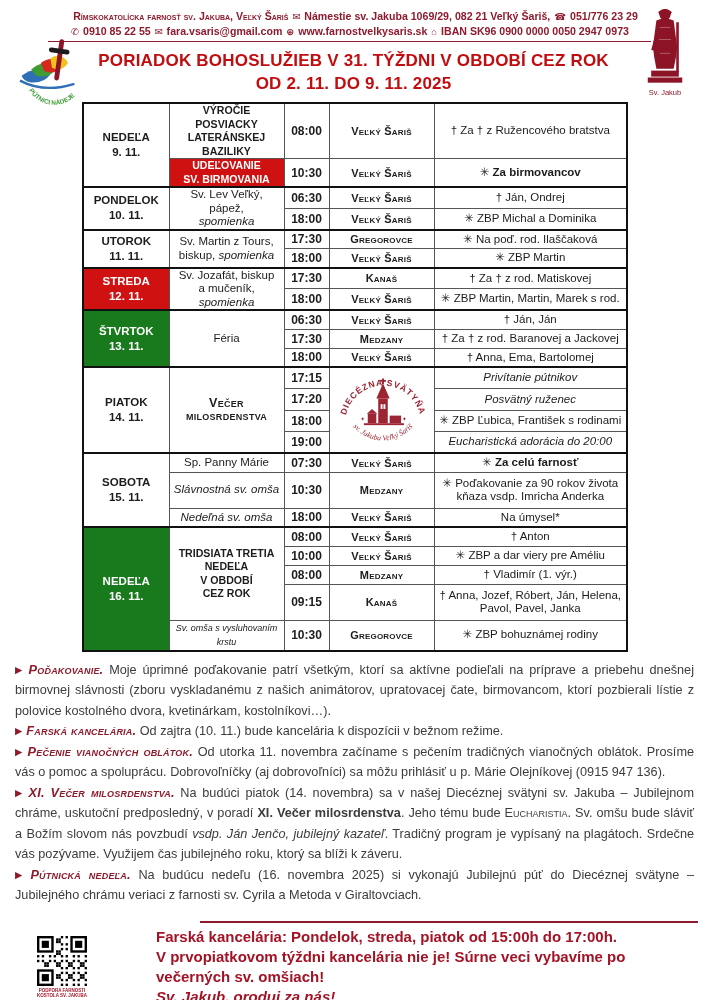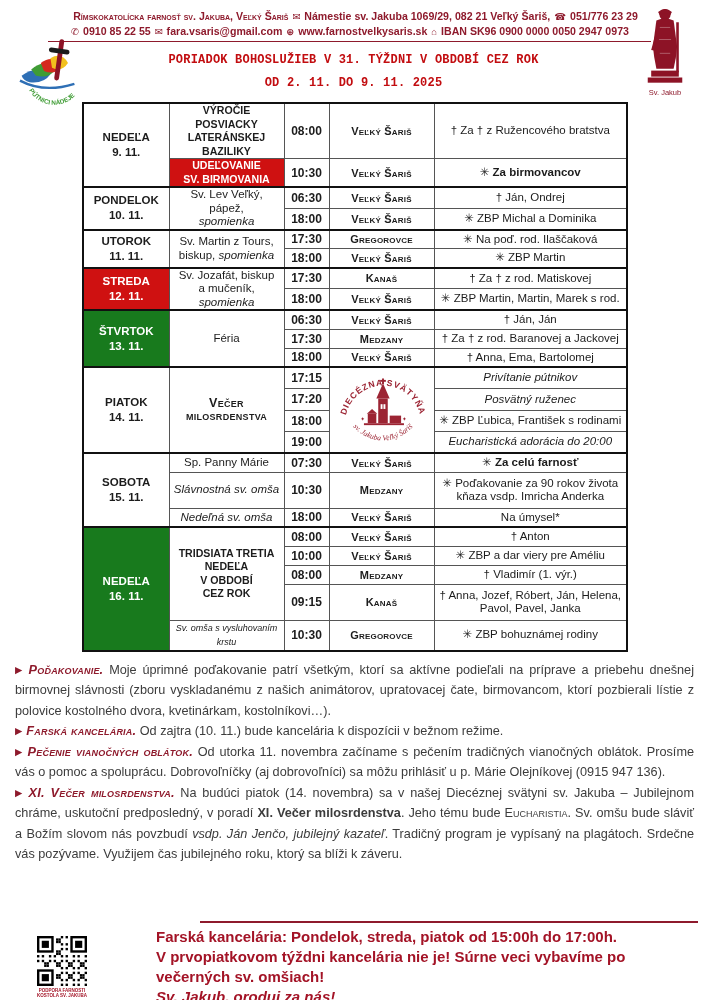--- a/index.html
+++ b/index.html
@@ -16,21 +16,21 @@
   
   .head-text{
     margin:9px 56px 0 48px; text-align:center; color:var(--dark-red);
     font-size:10.6px; font-weight:bold; line-height:15px;
     border-bottom:1.5px solid var(--dark-red); padding-bottom:2px;
   }
   .sc{font-variant:small-caps;margin-left:12px;}
   .hicon{font-size:9.5px; padding:0 1px;}
   .title-line{
     text-align:center; color:var(--bright-red); font-weight:bold;
-    font-size:12px; line-height:23px; letter-spacing:.2px;font-family:Liberation Mono, monospace;
+    font-size:17px; line-height:23px; letter-spacing:.2px;
   }
   .title-line.first{margin-top:7px;}
   #logo-left{position:absolute; left:12px; top:34px; width:80px; height:74px;}
   #statue{position:absolute; left:636px; top:5px; width:58px; height:82px;}
   .statue-caption{
     position:absolute; left:630px; top:88px; width:70px; text-align:center;
     color:var(--dark-red); font-size:7.5px;
   }
   
   #sched{
@@ -361,20 +361,21 @@
           <td class="intent n">✳ ZBP bohuznámej rodiny</td>
         </tr>
       </tbody>
   </table>
 
   <div id="ann">
       <p><span class="bullet">▶</span><span class="head">Poďakovanie.</span><span> Moje úprimné poďakovanie patrí všetkým, ktorí sa aktívne podieľali na príprave a priebehu dnešnej birmovnej slávnosti (zboru vyskladanému z našich animátorov, upratovacej čate, birmovancom, ktorí pozbierali lístie z polovice kostolného dvora, kvetinárkam, kostolníkovi…).</span></p>
       <p><span class="bullet">▶</span><span class="head">Farská kancelária.</span><span> Od zajtra (10. 11.) bude kancelária k dispozícii v bežnom režime.</span></p>
       <p><span class="bullet">▶</span><span class="head">Pečenie vianočných oblátok.</span><span> Od utorka 11. novembra začíname s pečením tradičných vianočných oblátok. Prosíme vás o pomoc a spoluprácu. Dobrovoľníčky (aj dobrovoľníci) sa môžu prihlásiť u p. Márie Olejníkovej (0915 947 136).</span></p>
       <p><span class="bullet">▶</span><span class="head">XI. Večer milosrdenstva.</span><span> Na budúci piatok (14. novembra) sa v našej Diecéznej svätyni sv. Jakuba – Jubilejnom chráme, uskutoční predposledný, v poradí </span><span class="b">XI. Večer milosrdenstva</span><span>. Jeho tému bude </span><span class="scx">Eucharistia</span><span>. Sv. omšu bude sláviť a Božím slovom nás povzbudí </span><span class="i">vsdp. Ján Jenčo, jubilejný kazateľ</span><span>. Tradičný program je vypísaný na plagátoch. Srdečne vás pozývame. Využijem čas jubilejného roku, ktorý sa blíži k záveru.</span></p>
+      <p><span class="bullet">▶</span><span class="head">Pútnická nedeľa.</span><span> Na budúcu nedeľu (16. novembra 2025) si vykonajú Jubilejnú púť do Diecéznej svätyne – Jubilejného chrámu veriaci z farnosti sv. Cyrila a Metoda v Giraltovciach.</span></p>
     </div>
 
   <div id="footer-rule"></div>
   <div id="footer-text">
     <div>Farská kancelária: Pondelok, streda, piatok od 15:00h do 17:00h.</div>
     <div>V prvopiatkovom týždni kancelária nie je! Súrne veci vybavíme po večerných sv. omšiach!</div>
     <div class="it">Sv. Jakub,  oroduj za nás!</div>
   </div>
   <svg id="qr" viewBox="0 0 21 21">
       <rect x="10" y="0" width="1" height="1" fill="#000"></rect>

